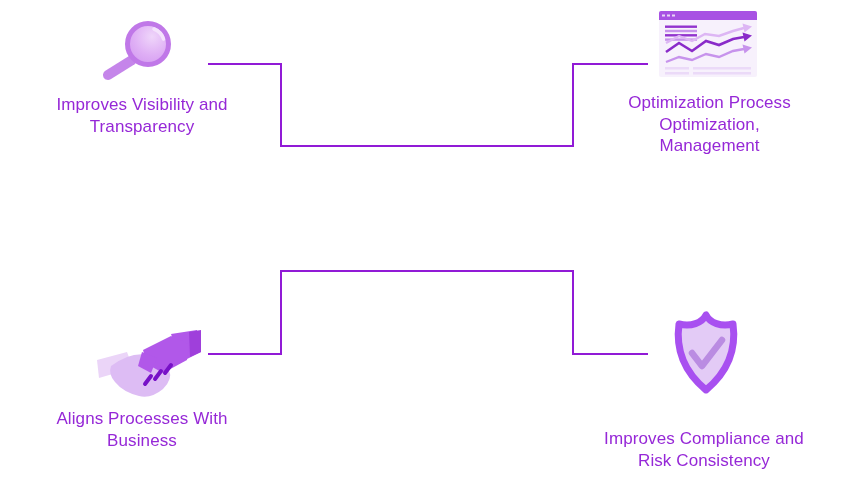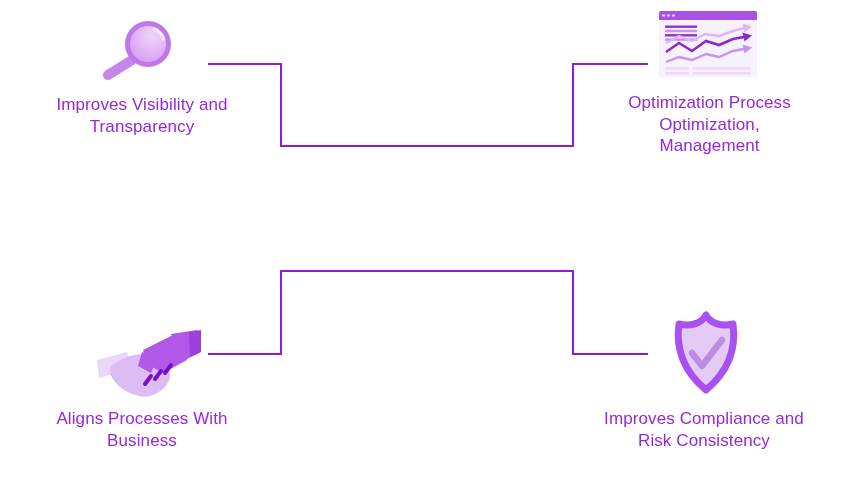--- a/index.html
+++ b/index.html
@@ -53,21 +53,21 @@
     z-index: 2;
     text-align: center;
     color: #9628D7;
     font-size: 17px;
     line-height: 21.5px;
     letter-spacing: 0.1px;
   }
   .label-tl { left: 32px;  top: 94px;  width: 220px; }
   .label-tr { left: 597px; top: 92px;  width: 225px; }
   .label-bl { left: 32px;  top: 408px; width: 220px; }
-  .label-br { left: 589px; top: 408px; width: 230px; }
+  .label-br { left: 589px; top: 428px; width: 230px; }
   .node-label span { display: block; }
 </style>
 </head>
 <body>
 
 <div class="stage">
 
   <svg class="connectors" viewBox="0 0 856 487">
     <path d="M208,64 H281 V146 H423" fill="none" stroke="#911AD6" stroke-width="2"></path>
     <path d="M648,64 H573 V146 H423" fill="none" stroke="#911AD6" stroke-width="2"></path>

